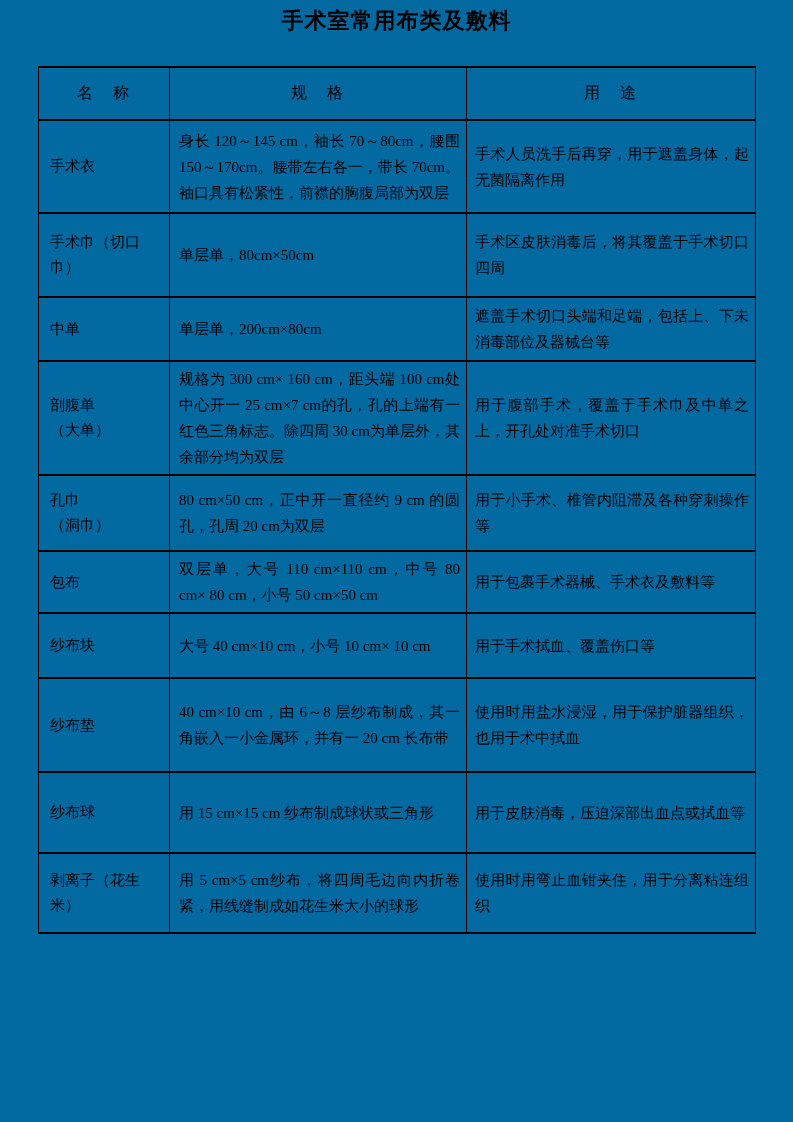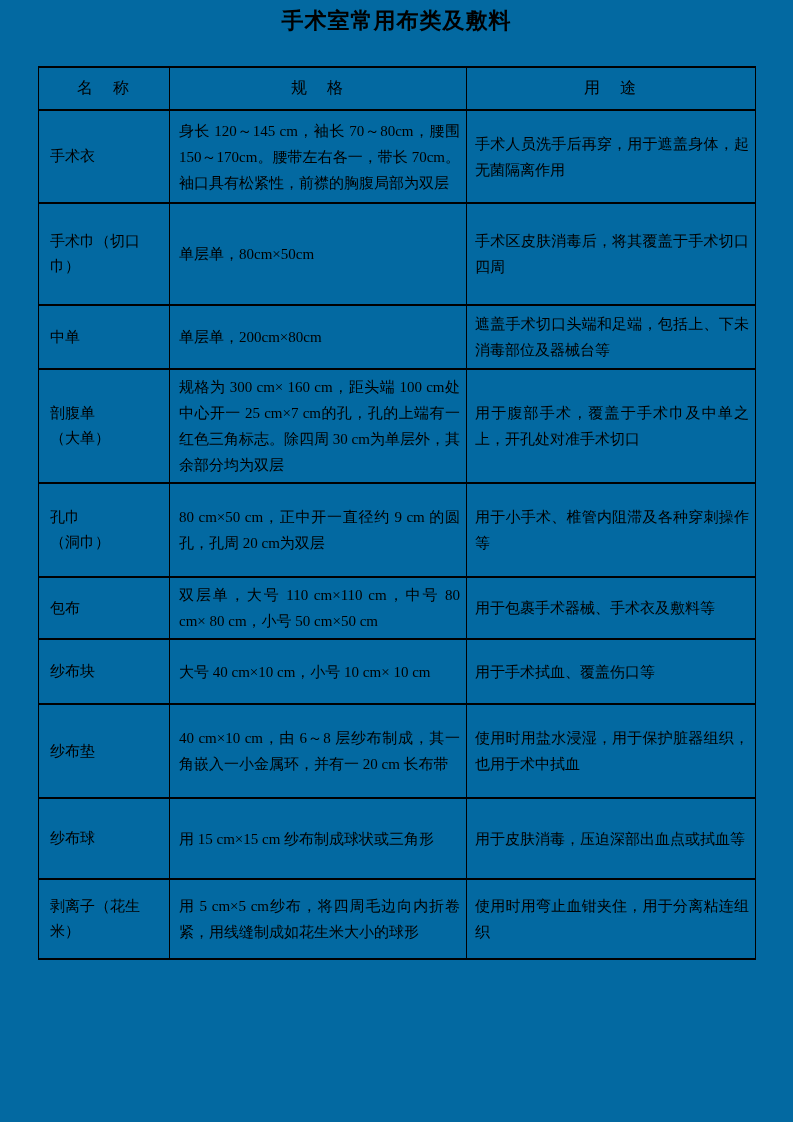--- a/index.html
+++ b/index.html
@@ -35,21 +35,21 @@
   col.c-usage { width: 289px; }
   th, td {
     border: 1px solid #000;
     border-top-width: 2px;
     border-bottom-width: 2px;
     vertical-align: middle;
     font-weight: normal;
     font-size: 15px;
     box-sizing: border-box;
   }
-  thead tr { height: 43px; margin-top: 40px; }
+  thead tr { height: 53px; margin-top: 40px; }
   th {
     text-align: center;
     font-size: 16px;
     letter-spacing: 2px;
   }
   td.col-name {
     padding: 2px 2px 2px 11px;
     line-height: 25px;
   }
   td.col-spec {
@@ -57,24 +57,24 @@
     line-height: 26px;
     text-align: justify;
   }
   td.col-usage {
     padding: 4px 6px 4px 8px;
     line-height: 26px;
     text-align: justify;
   }
   
   tbody tr:nth-child(1)  { height: 93px; }
-  tbody tr:nth-child(2)  { height: 102px; }
+  tbody tr:nth-child(2)  { height: 84px; }
   tbody tr:nth-child(3)  { height: 64px; }
   tbody tr:nth-child(4)  { height: 107px; }
-  tbody tr:nth-child(5)  { height: 94px; }
+  tbody tr:nth-child(5)  { height: 76px; }
   tbody tr:nth-child(6)  { height: 57px; }
   tbody tr:nth-child(7)  { height: 65px; }
   tbody tr:nth-child(8)  { height: 94px; }
   tbody tr:nth-child(9)  { height: 81px; margin-left: 7px; }
   tbody tr:nth-child(10) { height: 80px; }
 </style>
 </head>
 <body>
 
 <div class="page">

